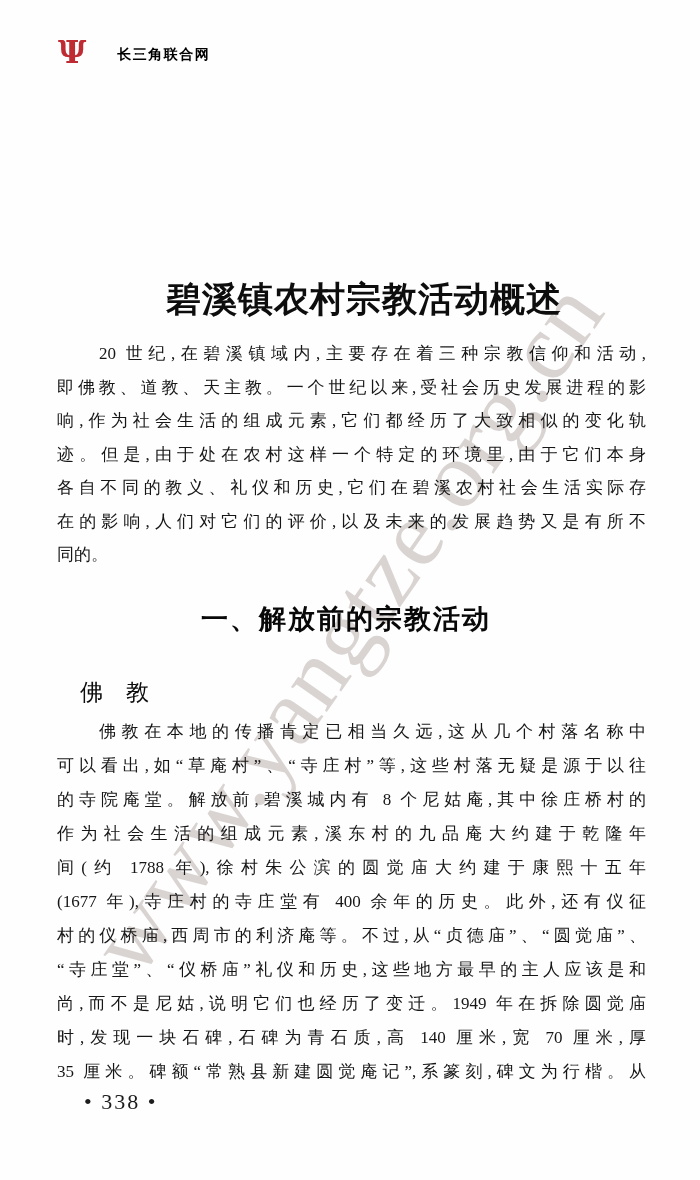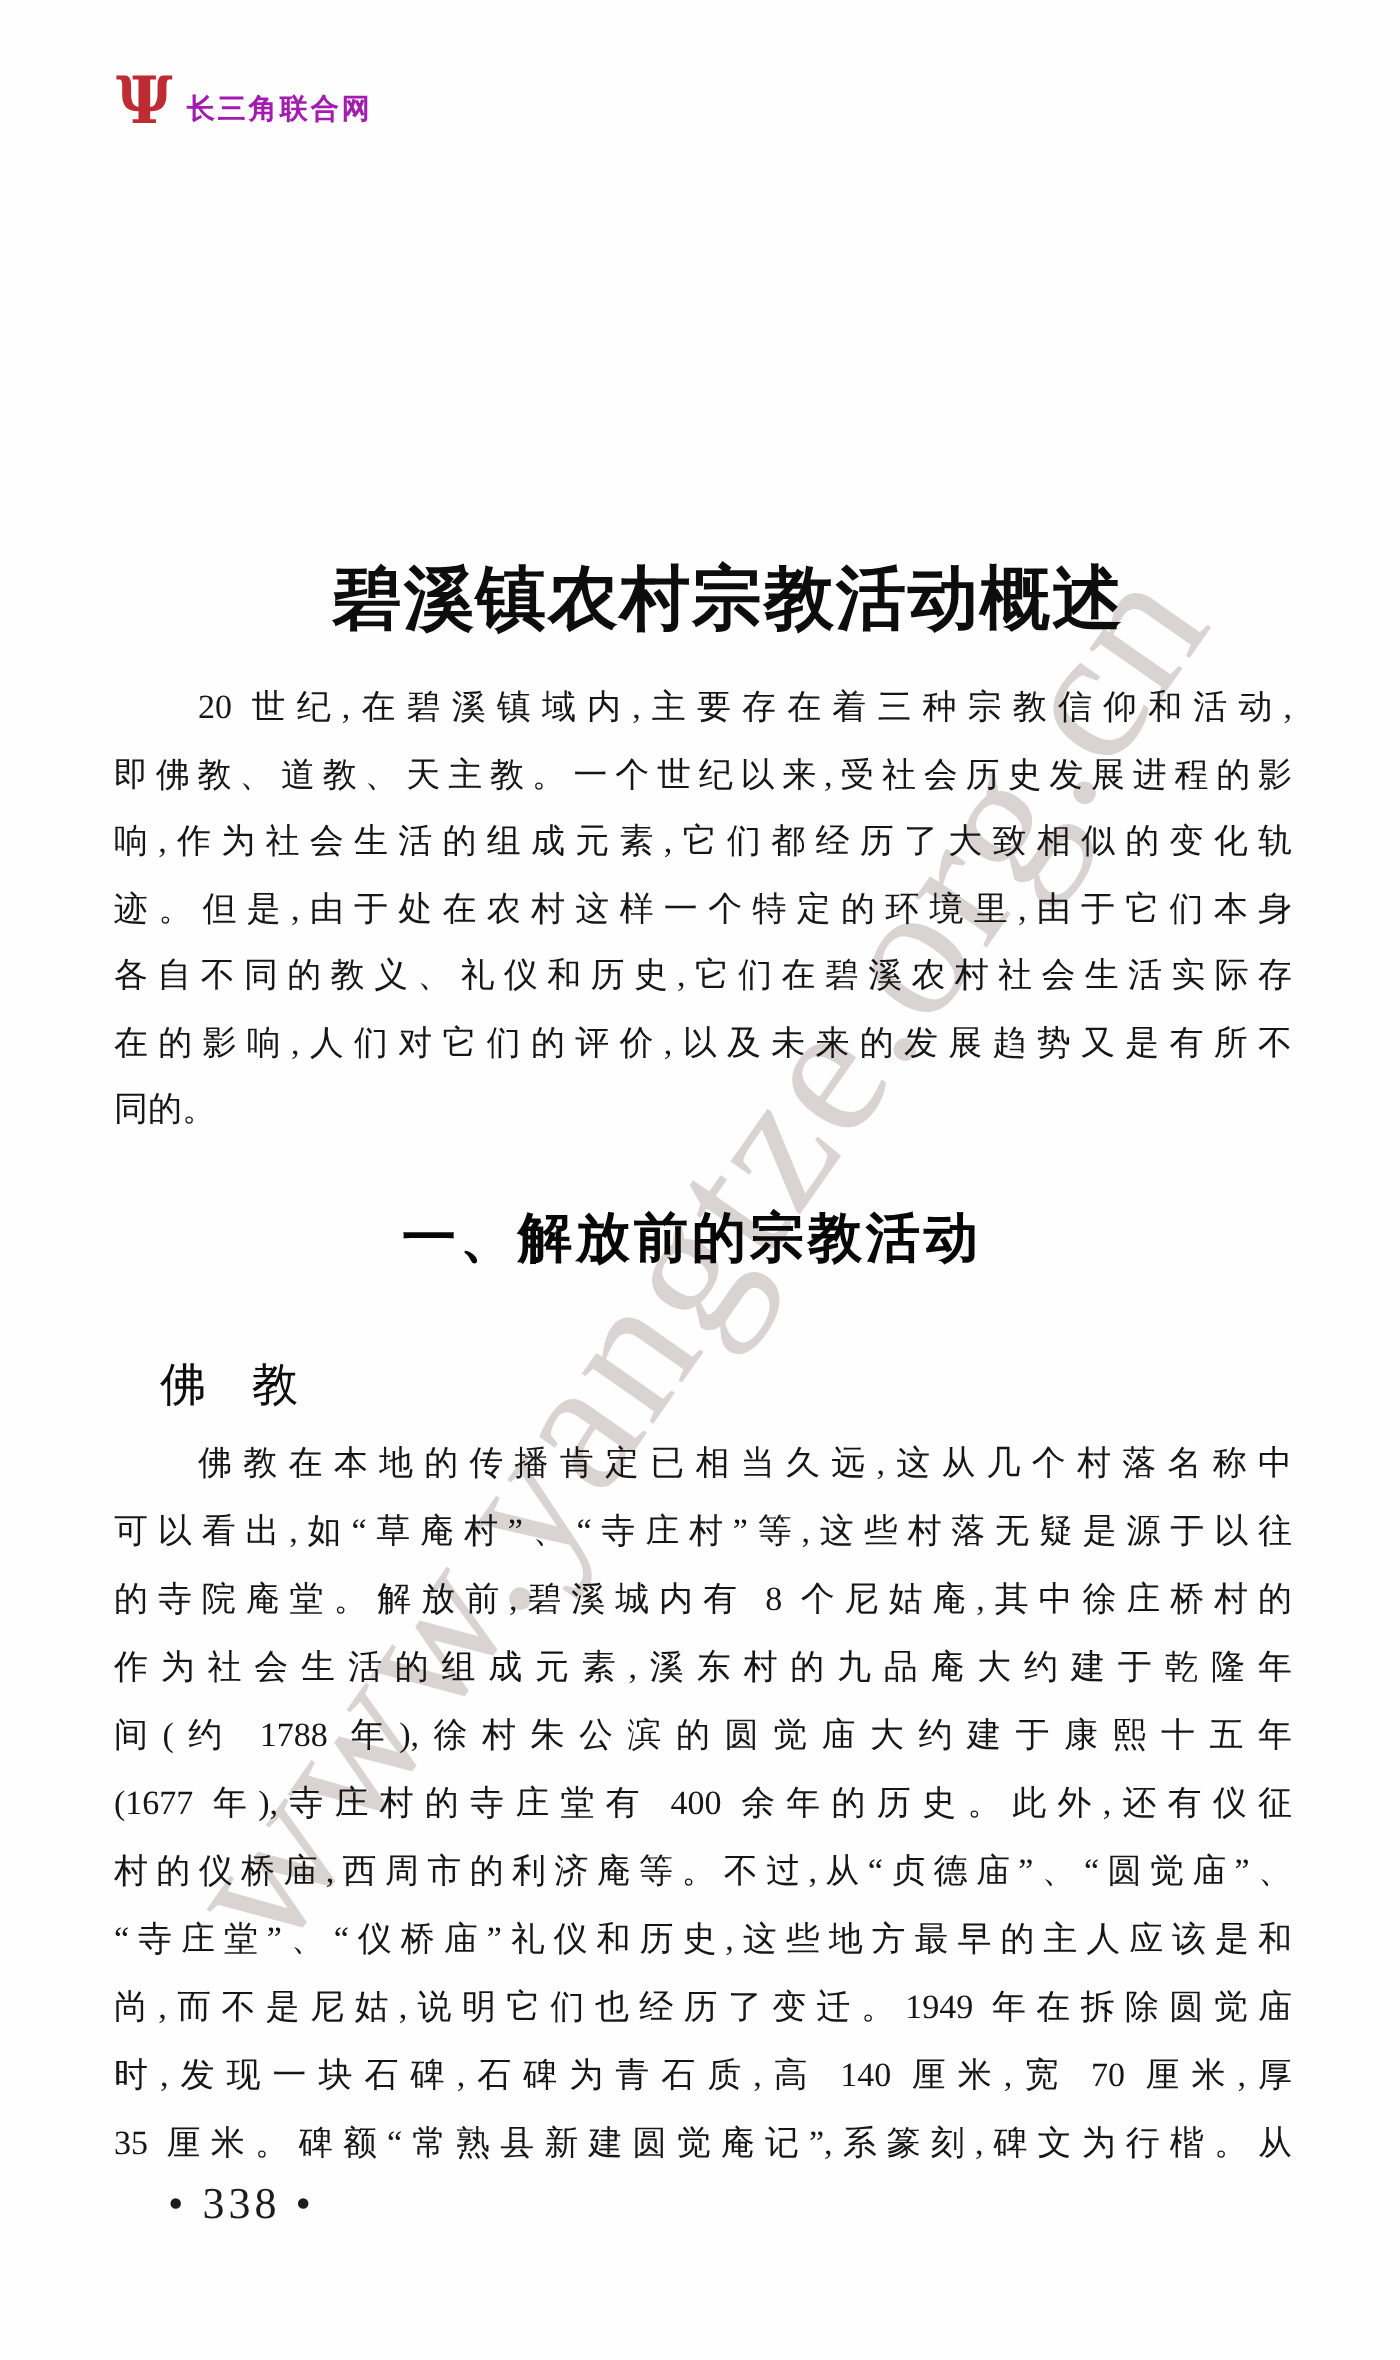--- a/index.html
+++ b/index.html
@@ -15,22 +15,23 @@
     z-index:2;
   }
   .logo-glyph{
     font-family:"DejaVu Serif","Liberation Serif",serif;
     font-size:31px;line-height:31px;font-weight:bold;
     color:var(--logo-red,#bf2b32);
     transform:scaleY(1.05);
   }
   .logo-text{
     font-family:"Liberation Sans","DejaVu Sans",sans-serif;
-    font-size:14px;font-weight:bold;color:#a21caf;letter-spacing:1.5px;
+    font-size:14px;font-weight:bold;color:#000000;letter-spacing:1.5px;
     padding-top:6px;
+    margin-left:24px;
   }
   
   .watermark{
     position:absolute;left:-133px;top:567px;width:960px;height:120px;
     line-height:120px;text-align:center;white-space:nowrap;
     transform:rotate(-55deg);transform-origin:center center;
     font-family:"Liberation Serif","DejaVu Serif",serif;
     font-size:95px;letter-spacing:2px;
     color:var(--watermark-gray,#d9d4d2);
     z-index:0;pointer-events:none;user-select:none;

